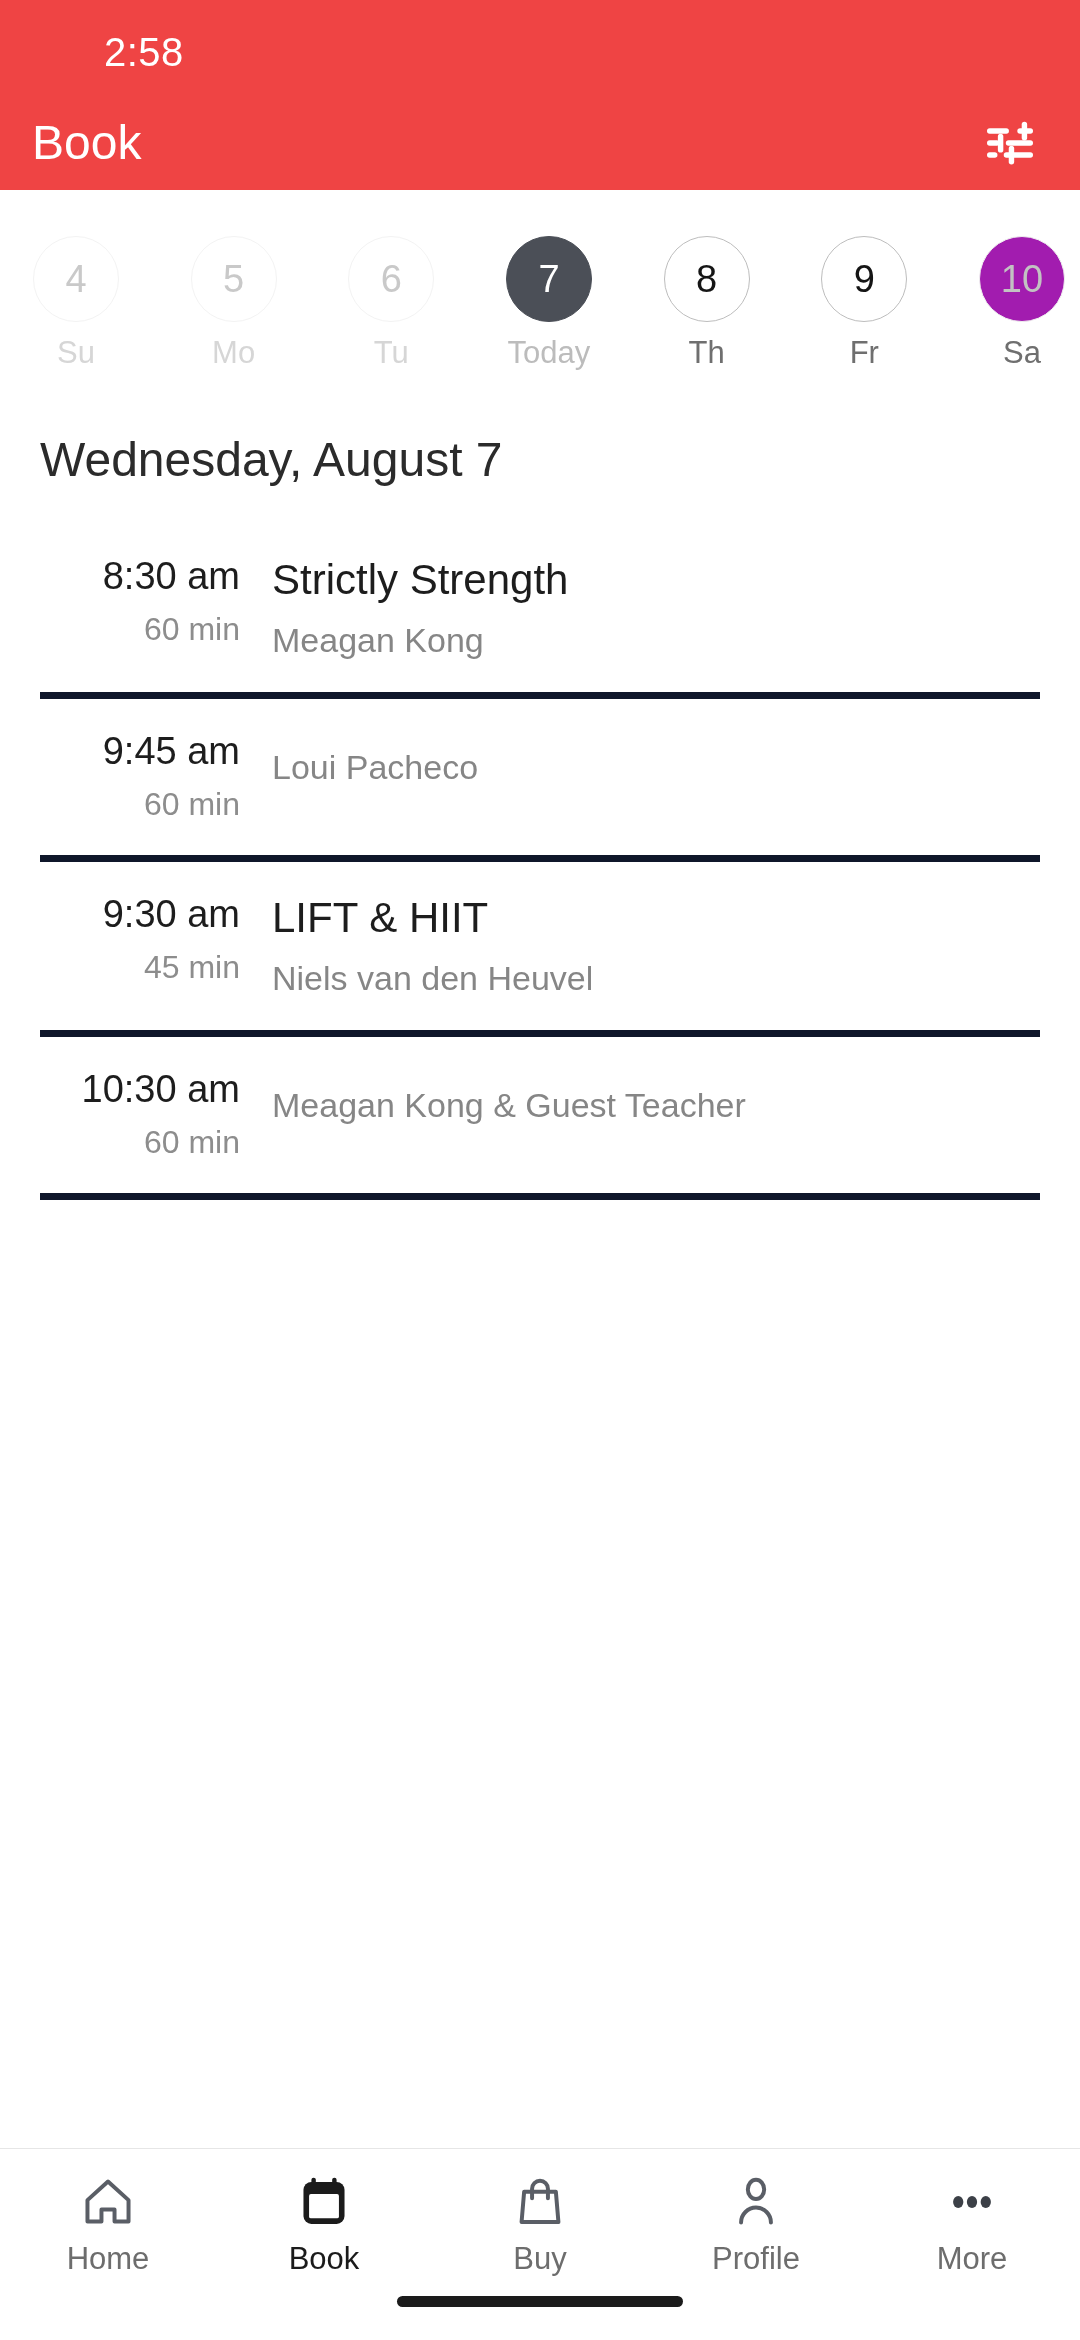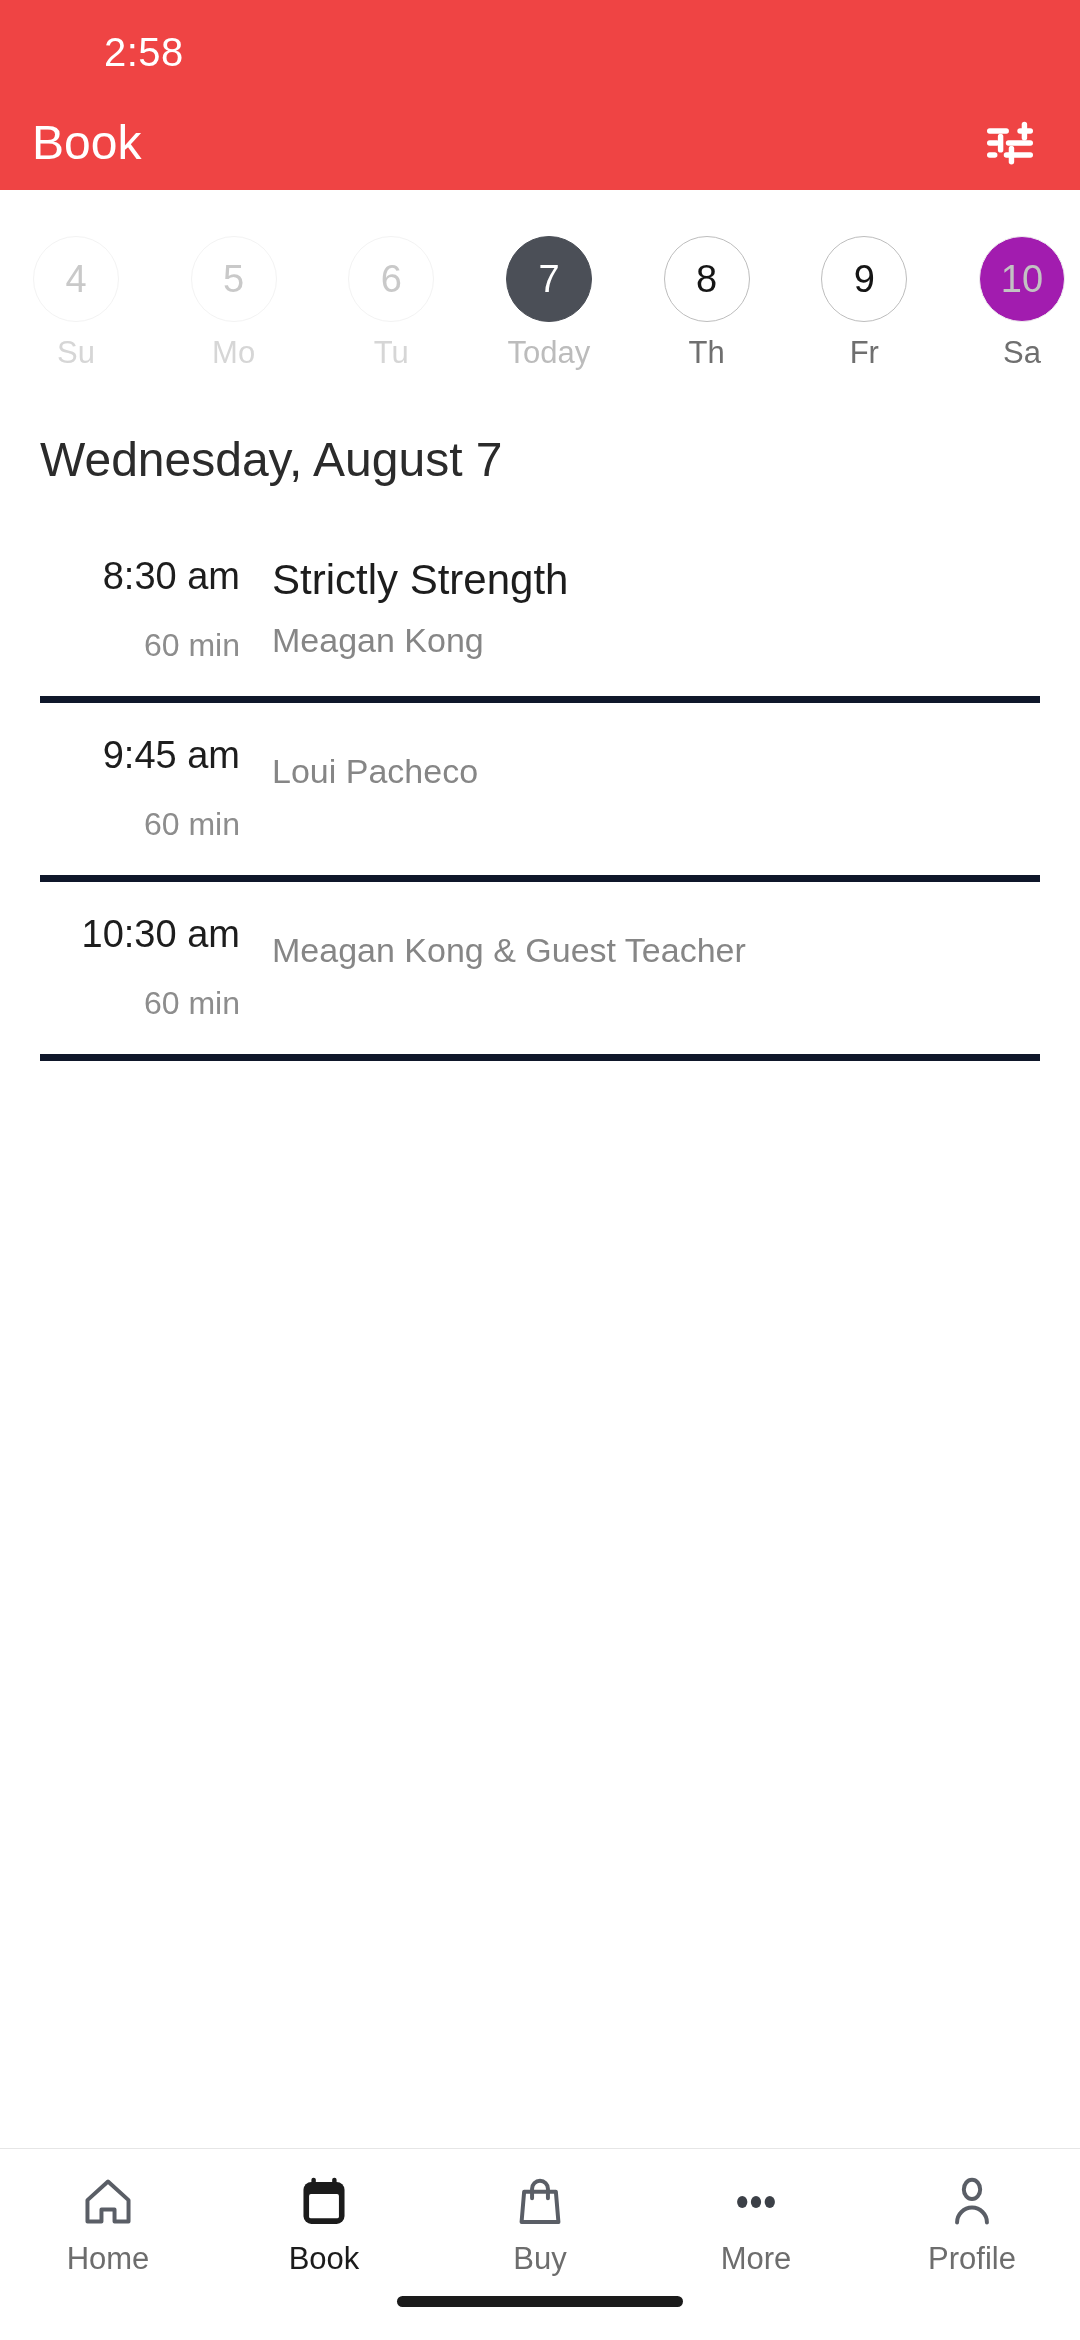--- a/index.html
+++ b/index.html
@@ -86,21 +86,21 @@
     padding:30px 0 32px 0;
     margin:0 40px 0 40px;
     border-bottom:7px solid #0f172a;
   }
   .row-left {
     flex:0 0 232px;
     display:flex; flex-direction:column; align-items:flex-end;
     padding-right:32px;
   }
   .time { font-size:38px; line-height:44px; color:#1d1d1d; }
-  .duration { font-size:32px; line-height:38px; color:#8d8d8d; margin-top:28px; }
+  .duration { font-size:32px; line-height:38px; color:#8d8d8d; margin-top:12px; }
   .row-right { flex:1; padding-left:0px; padding-top:2px; }
   .classname {
     font-size:42px; line-height:48px; color:#1d1d1d; letter-spacing:0px;
   }
   .instructor {
     margin-top:16px;
     font-size:34px; line-height:40px; color:#868686;
   }
 
   
@@ -222,20 +222,30 @@
     <div class="classrow">
       <div class="row-left">
         <div class="time">9:45 am</div>
         <div class="duration">60 min</div>
       </div>
       <div class="row-right">
         <div class="instructor">Loui Pacheco</div>
       </div>
     </div>
 
+    <div class="classrow">
+      <div class="row-left">
+        <div class="time">9:30 am</div>
+        <div class="duration">45 min</div>
+      </div>
+      <div class="row-right">
+        <div class="classname">LIFT &amp; HIIT</div>
+        <div class="instructor">Niels van den Heuvel</div>
+      </div>
+    </div>
 
     <div class="classrow">
       <div class="row-left">
         <div class="time">10:30 am</div>
         <div class="duration">60 min</div>
       </div>
       <div class="row-right">
         <div class="instructor">Meagan Kong &amp; Guest Teacher</div>
       </div>
     </div>
@@ -272,38 +282,38 @@
         <svg width="56" height="56" viewBox="0 0 24 24" fill="none" stroke="#5a5e66" stroke-width="1.7" stroke-linejoin="round" stroke-linecap="round">
           <path d="M5.2 7.6 L18.8 7.6 L19.9 20.6 L4.1 20.6 Z"></path>
           <path d="M8.6 10.4 L8.6 6.3 A3.4 3.4 0 0 1 15.4 6.3 L15.4 10.4"></path>
         </svg>
       </div>
       <div class="navlabel">Buy</div>
     </div>
 
     <div class="navitem">
       <div class="navicon">
+        <svg width="56" height="56" viewBox="0 0 24 24" fill="none" stroke="#5a5e66" stroke-width="1.7" stroke-linecap="round">
+          <ellipse cx="12" cy="6.6" rx="3.5" ry="4.1"></ellipse>
+          <path d="M5.6 20.8 A6.4 6.4 0 0 1 18.4 20.8"></path>
+        </svg>
+      </div>
+      <div class="navlabel">Profile</div>
+    </div>
+
+    <div class="navitem">
+      <div class="navicon">
         <svg width="56" height="56" viewBox="0 0 24 24">
           <ellipse cx="6.1" cy="12" rx="2.2" ry="2.6" fill="#3c4047"></ellipse>
           <ellipse cx="12" cy="12" rx="2.2" ry="2.6" fill="#3c4047"></ellipse>
           <ellipse cx="17.9" cy="12" rx="2.2" ry="2.6" fill="#3c4047"></ellipse>
         </svg>
       </div>
       <div class="navlabel">More</div>
     </div>
 
-    <div class="navitem">
-      <div class="navicon">
-        <svg width="56" height="56" viewBox="0 0 24 24" fill="none" stroke="#5a5e66" stroke-width="1.7" stroke-linecap="round">
-          <ellipse cx="12" cy="6.6" rx="3.5" ry="4.1"></ellipse>
-          <path d="M5.6 20.8 A6.4 6.4 0 0 1 18.4 20.8"></path>
-        </svg>
-      </div>
-      <div class="navlabel">Profile</div>
-    </div>
-
   </div>
 
   <div class="homeindicator-wrap">
     <div class="homeindicator"></div>
   </div>
 
 </div>
 
 </body></html>

